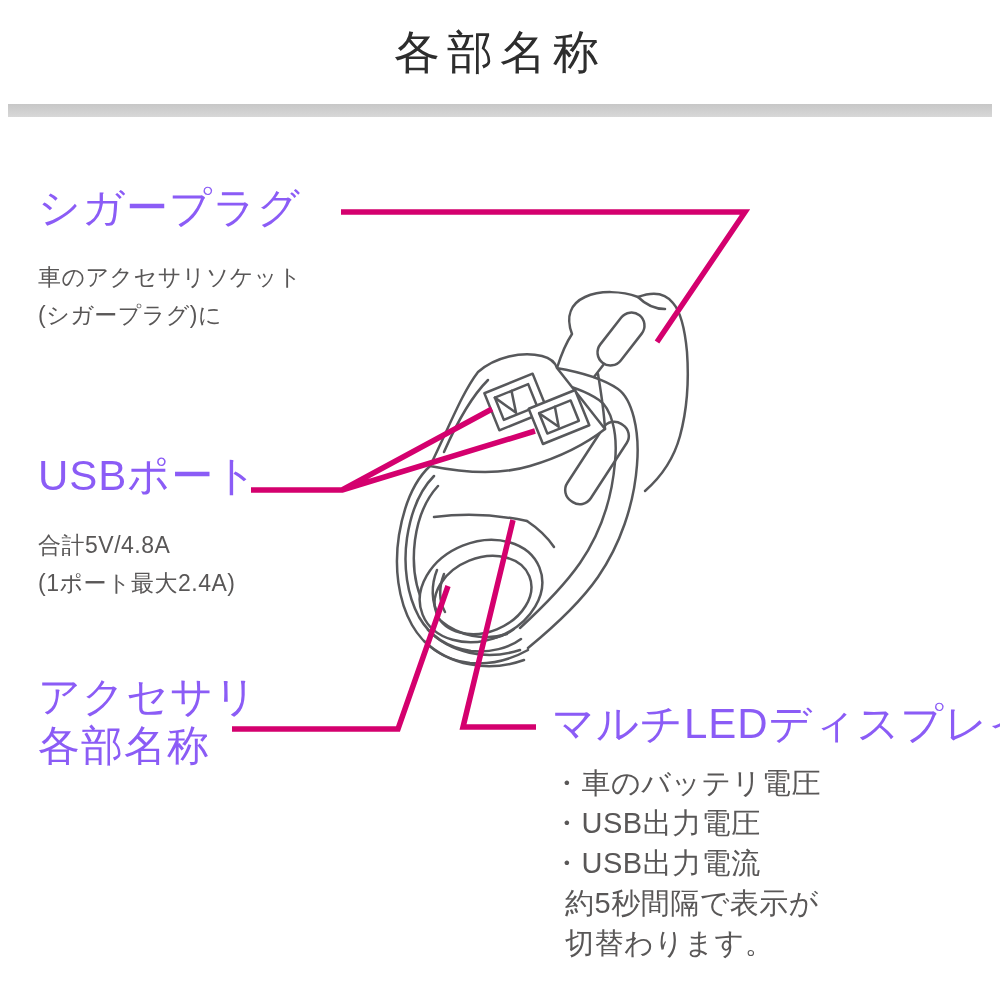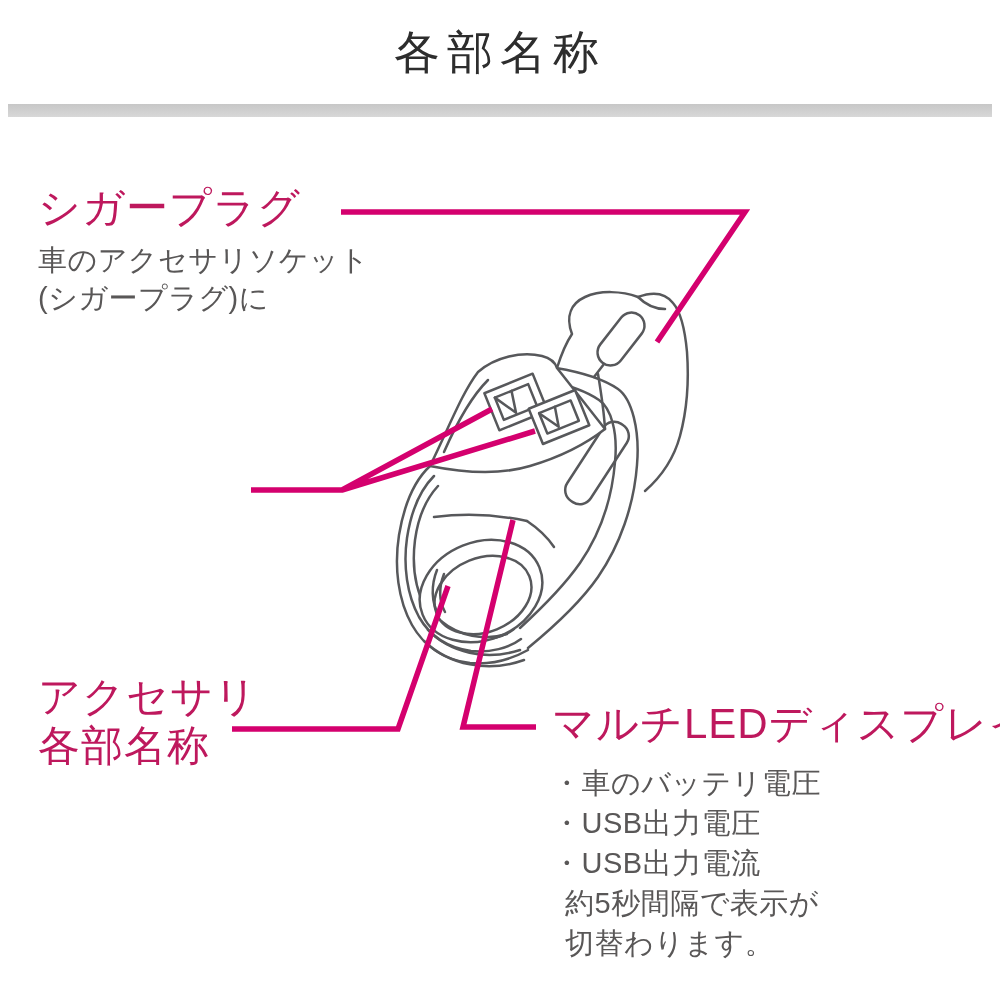--- a/index.html
+++ b/index.html
@@ -12,24 +12,24 @@
   }
   .divider{
     position:absolute;top:104px;left:8px;width:984px;height:13px;
     background:linear-gradient(#c7c7c7,#d8d8d8);
   }
 
   svg.overlay{position:absolute;left:0;top:0;width:1000px;height:1000px;}
 
   .callout{position:absolute;}
   .callout h2{
-    margin:0;font-size:42px;line-height:1.16;color:#be185d;
+    margin:0;font-size:42px;line-height:1.16;color:#8b5cf6;
     font-weight:500;letter-spacing:1px;white-space:nowrap;
   }
-  .callout .desc{margin-top:8px;font-size:29px;line-height:38px;letter-spacing:0.5px;white-space:nowrap;}
+  .callout .desc{margin-top:25px;font-size:23px;line-height:38px;letter-spacing:0.5px;white-space:nowrap;}
   #callout-cigar{left:38px;top:184px;}
   #callout-usb{left:38px;top:452px;}
   #callout-accessory{left:38px;top:676px;font-family:Liberation Mono, monospace;}
   #callout-led{left:552px;top:700px;}
   #callout-led .bullets{margin-top:14px;font-size:29px;line-height:40px;letter-spacing:0.5px;white-space:nowrap;}
   #callout-led .note{font-size:29px;line-height:40px;letter-spacing:0.5px;padding-left:13px;white-space:nowrap;}
 </style>
 </head>
 <body>
 
@@ -102,20 +102,27 @@
   </svg>
 
   <div class="callout" id="callout-cigar">
     <h2>シガープラグ</h2>
     <div class="desc">
       <div>車のアクセサリソケット</div>
       <div>(シガープラグ)に</div>
     </div>
   </div>
 
+  <div class="callout" id="callout-usb">
+    <h2>USBポート</h2>
+    <div class="desc">
+      <div>合計5V/4.8A</div>
+      <div>(1ポート最大2.4A)</div>
+    </div>
+  </div>
 
   <div class="callout" id="callout-accessory">
     <h2>
       <span>アクセサリ</span><br>
       <span>各部名称</span>
     </h2>
   </div>
 
   <div class="callout" id="callout-led">
     <h2>マルチLEDディスプレイ</h2>

